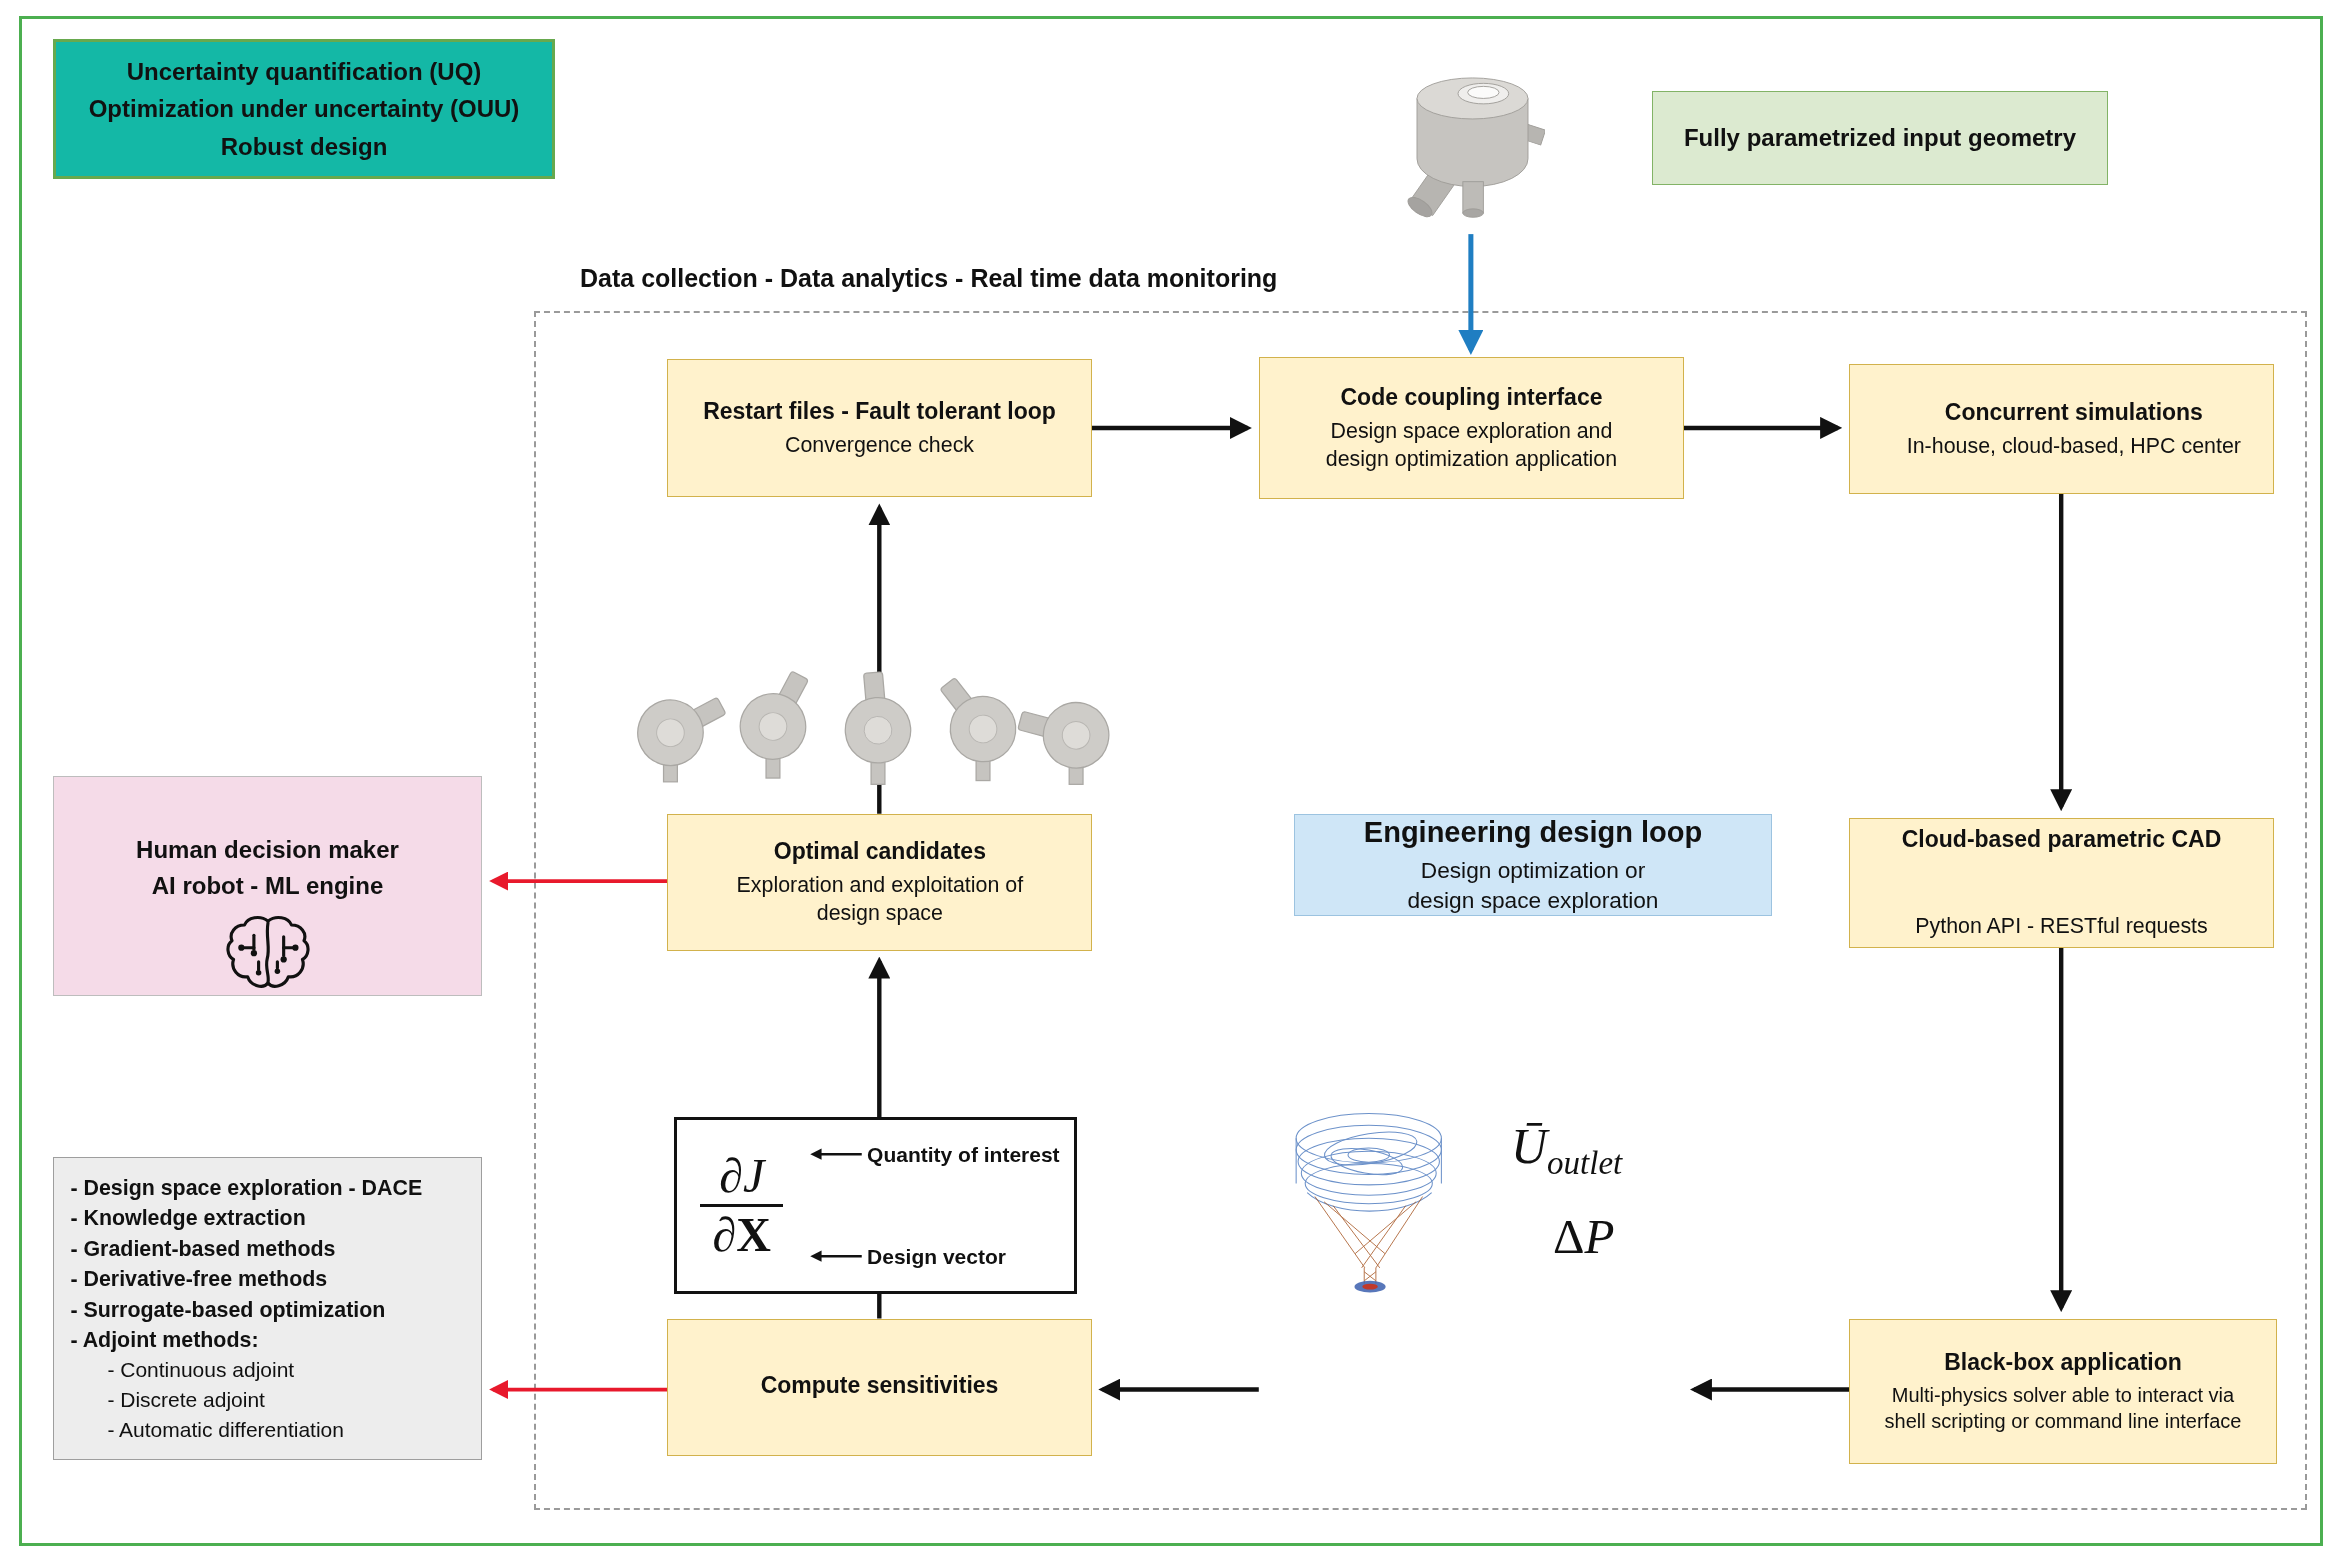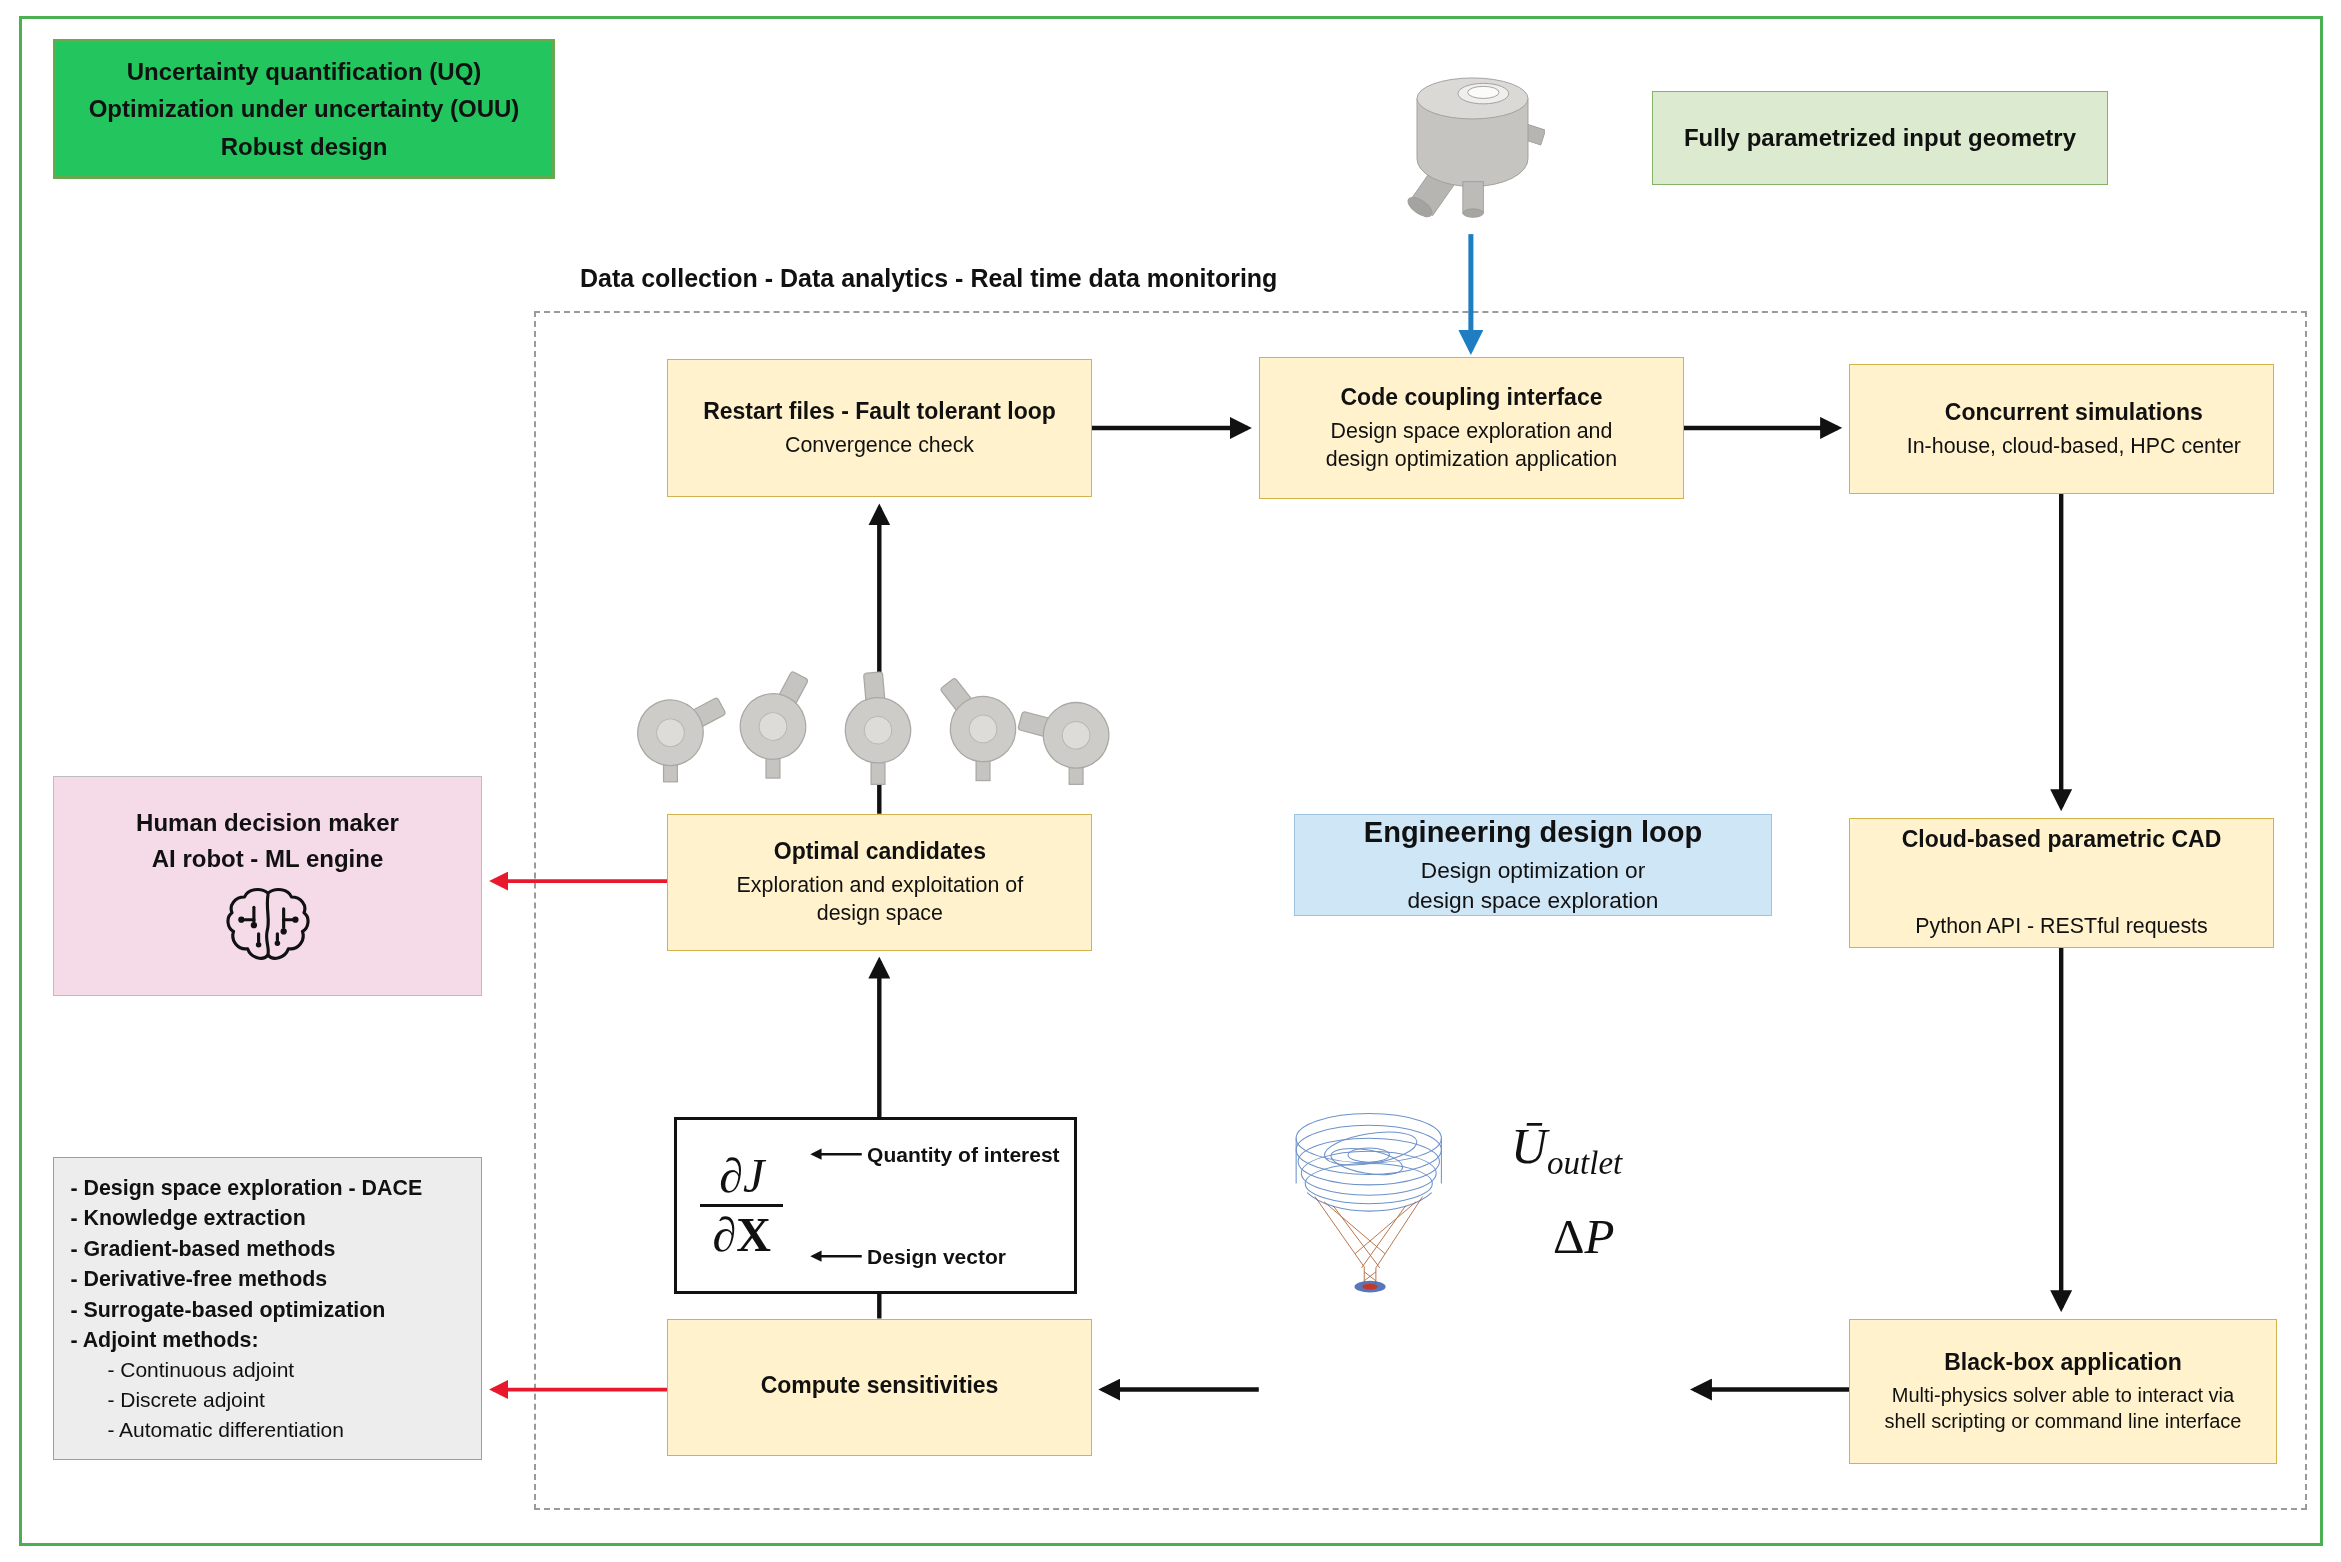--- a/index.html
+++ b/index.html
@@ -7,21 +7,21 @@
   .canvas{position:relative;width:2342px;height:1562px;overflow:hidden;background:#fff;}
   .frame{position:absolute;left:19px;top:16.4px;right:19px;bottom:16.4px;border:3.8px solid #4caf50;z-index:0;}
   .arrows{position:absolute;left:0;top:0;z-index:1;}
   .box,.node,.formula,.icon-svg,.txt{position:absolute;box-sizing:border-box;}
   .node{background:#fff2cc;border:1.9px solid #d2b24c;display:flex;flex-direction:column;justify-content:center;align-items:center;text-align:center;padding:6.3px 11.3px;z-index:2;}
   .node .title{font-weight:bold;font-size:23px;line-height:1.3;white-space:pre-line;}
   .node .subtitle{font-size:21.4px;line-height:1.32;white-space:pre-line;margin-top:3.8px;}
   .bluebox{background:#cfe6f7;border:1.9px solid #9cc3e0;}
   .bluebox .title{font-size:29px;}
   .bluebox .subtitle{font-size:22.7px;}
-  .greenbox{background:#22c55e;border:2.5px solid #67a94e;display:flex;justify-content:center;align-items:center;text-align:center;z-index:2;}
+  .greenbox{background:#14b8a6;border:2.5px solid #67a94e;display:flex;justify-content:center;align-items:center;text-align:center;z-index:2;}
   .greenbox .gtext{font-weight:bold;font-size:24px;line-height:1.55;white-space:pre-line;}
   .pinkbox{background:#f5dbe8;border:1.3px solid #bdbdbd;display:flex;flex-direction:column;justify-content:center;align-items:center;text-align:center;z-index:2;}
   .pinkbox .ptext{font-weight:bold;font-size:24px;line-height:1.5;white-space:pre-line;}
   .graybox{background:#ededed;border:1.3px solid #9e9e9e;z-index:2;padding:15px 16.4px;}
   .graybox .mline{font-weight:bold;font-size:21.4px;line-height:1.42;}
   .graybox .mline.sub{font-weight:normal;font-size:21px;padding-left:37px;}
   .dashed-region{position:absolute;border:2.5px dashed #9a9a9a;z-index:0;}
   .dash-label{position:absolute;font-weight:bold;font-size:25px;z-index:2;}
   .formula{background:#ffffff;border:3.1px solid #111;display:flex;align-items:center;padding:8.8px 11.3px;gap:14px;z-index:3;}
   .frac{display:flex;flex-direction:column;align-items:center;width:107px;flex:none;}
@@ -149,21 +149,21 @@
   <div class="node bluebox" style="left:1294px;top:814px;width:478px;height:102px;">
     <div class="title">Engineering design loop</div>
     <div class="subtitle">Design optimization or
 design space exploration</div>
   </div>
   <div class="node" style="left:1849px;top:818px;width:425px;height:130px;justify-content:space-between;">
     <div class="title">Cloud-based parametric CAD</div>
     <div class="subtitle">Python API - RESTful requests</div>
   </div>
 
-  <div class="box pinkbox" style="left:53px;top:776px;width:429px;height:220px;">
+  <div class="box pinkbox" style="left:53px;top:776px;width:429px;height:220px;justify-content:flex-end;">
     <div class="ptext">Human decision maker
 AI robot - ML engine</div>
     <svg width="94" height="82" viewBox="0 0 120 104" style="margin-top:8.8px;">
       <g fill="none" stroke="#111" stroke-width="4" stroke-linecap="round" stroke-linejoin="round">
         <path d="M60,10 C50,2 34,5 30,15 C18,15 10,25 14,35 C6,41 8,55 16,59 C12,71 22,83 34,81 C38,93 54,97 60,89 C66,97 82,93 86,81 C98,83 108,71 104,59 C112,55 114,41 106,35 C110,25 102,15 90,15 C86,5 70,2 60,10 Z"></path>
         <path d="M60,12 C57,30 63,44 59,58 C56,70 62,80 60,88"></path>
         <path d="M42,28 L42,46"></path>
         <path d="M30,44 L42,44"></path>
         <path d="M80,30 L80,54"></path>
         <path d="M92,44 L80,44"></path>

